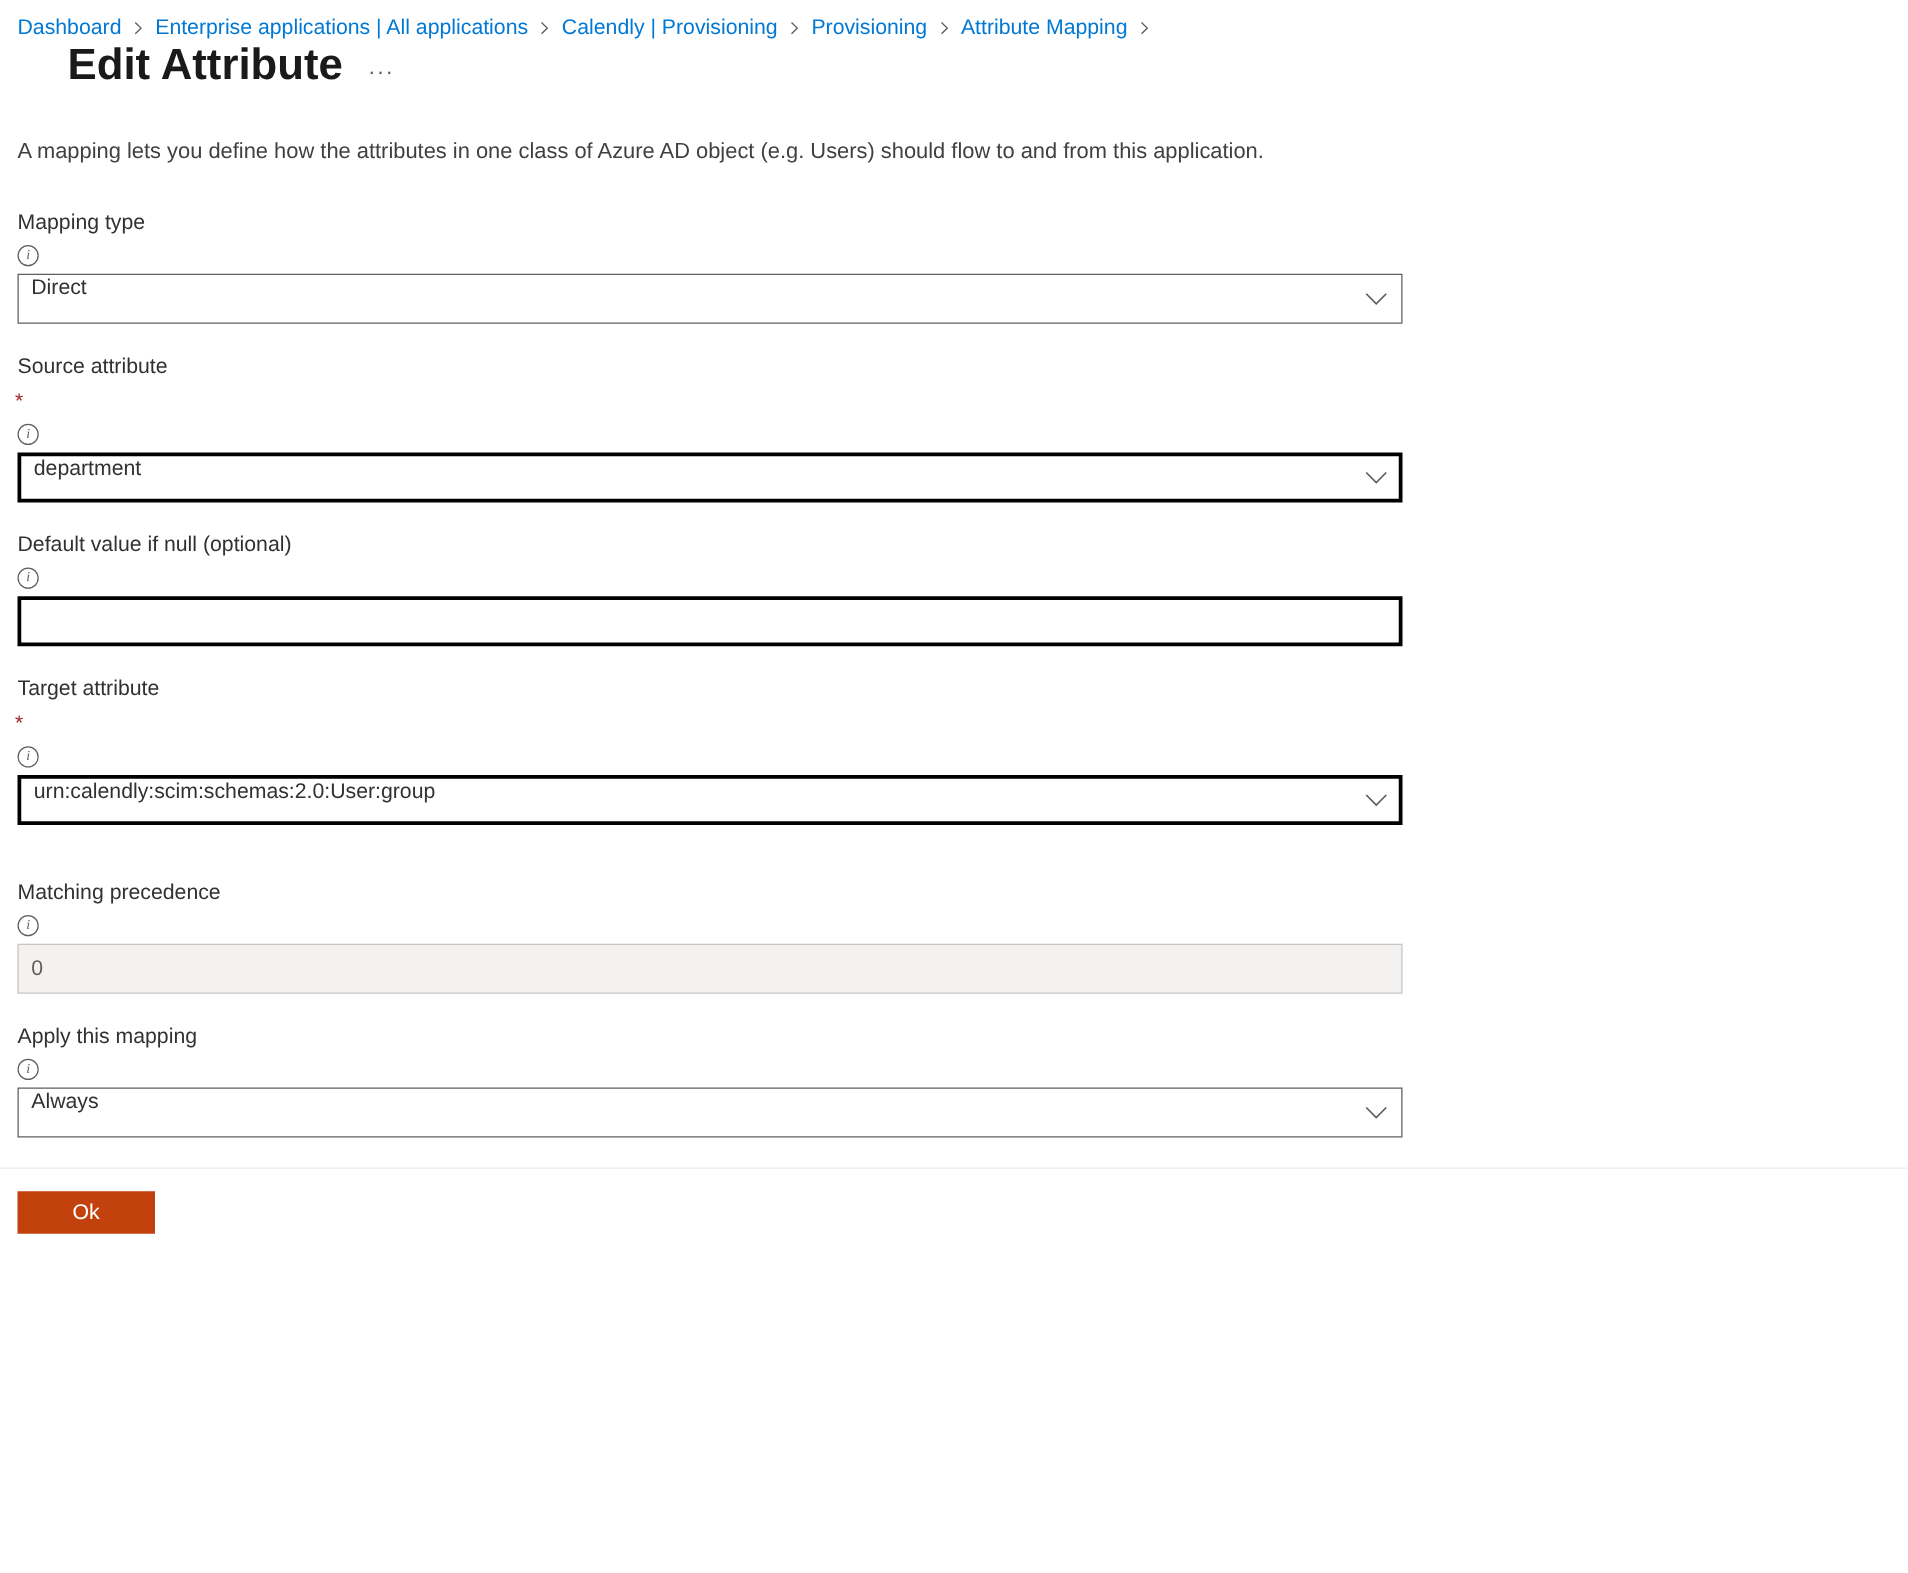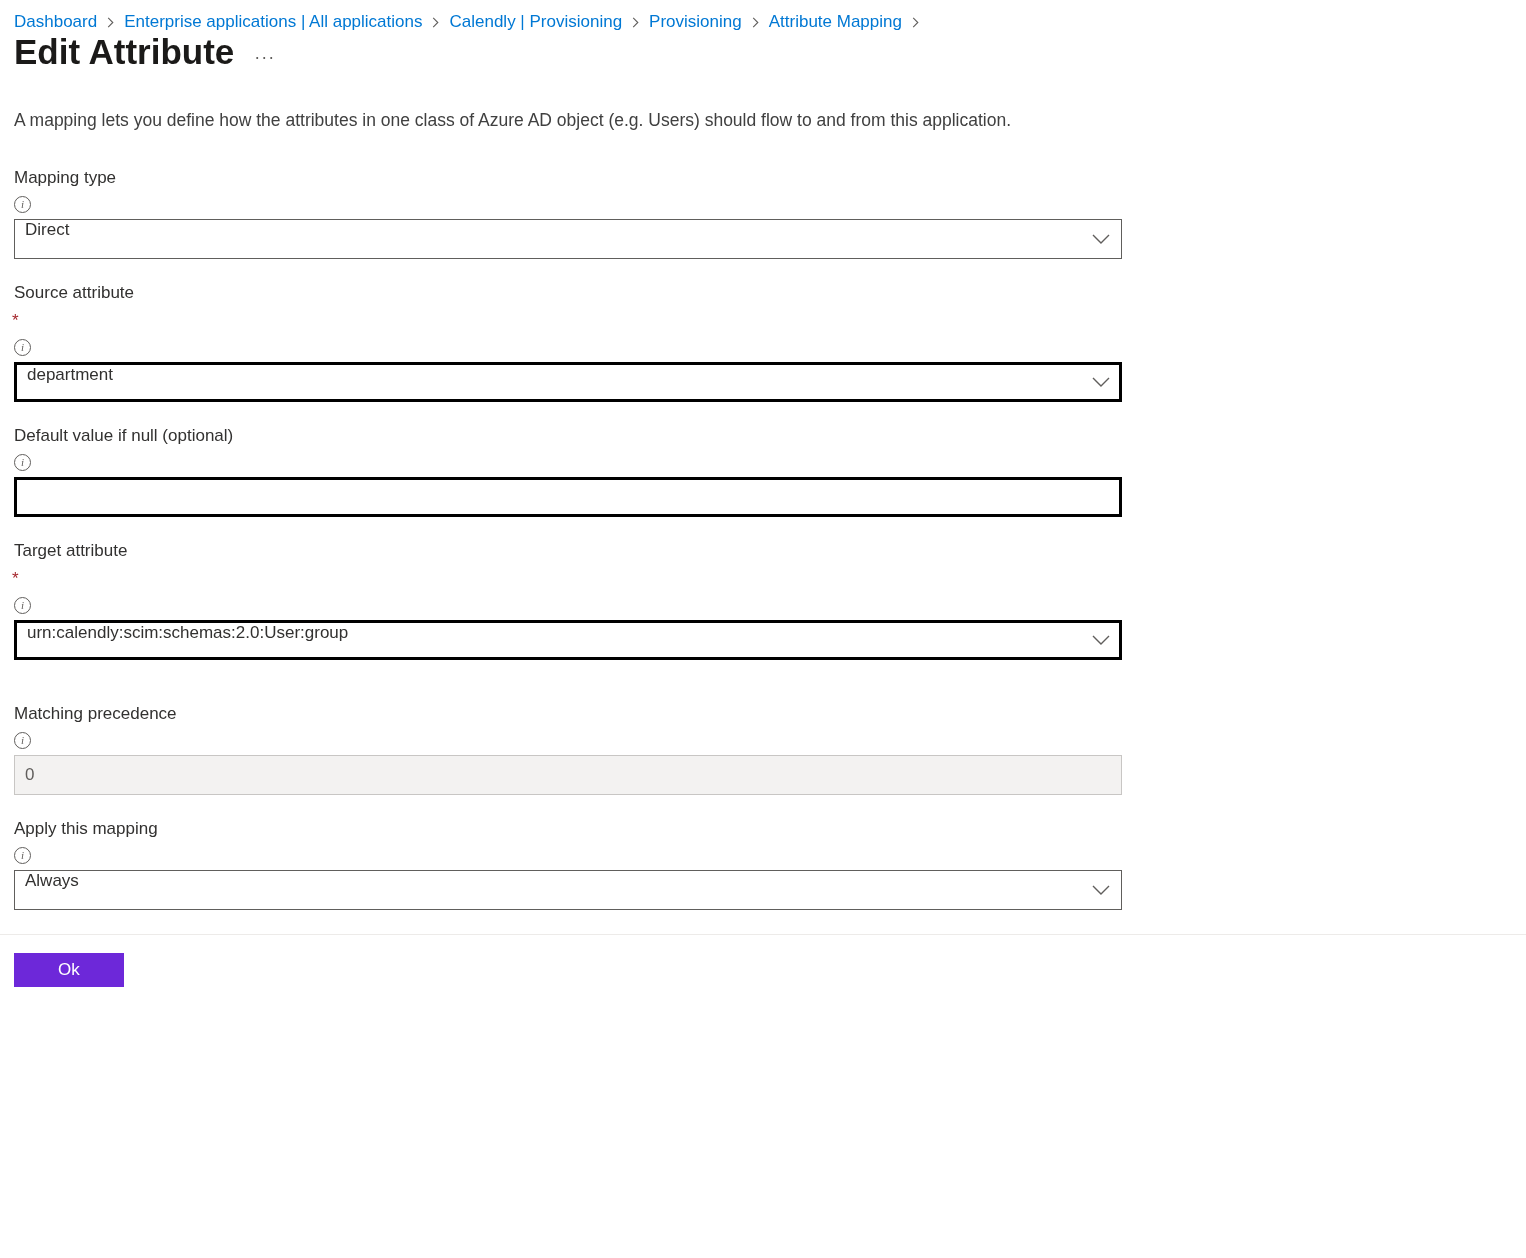--- a/index.html
+++ b/index.html
@@ -34,20 +34,21 @@
     }
     .breadcrumb-sep svg {
       width: 11px;
       height: 11px;
     }
     .page-title-row {
       display: flex;
       align-items: center;
       gap: 20px;
       margin-bottom: 34px;
+      margin-left: 40px;
     }
     .page-title {
       font-size: 35px;
       font-weight: 600;
       color: #1b1a19;
     }
     .more-icon {
       color: #605e5c;
       font-size: 18px;
       letter-spacing: 1px;
@@ -129,21 +130,21 @@
     .chevron svg {
       width: 18px;
       height: 12px;
     }
     .divider {
       border: none;
       border-top: 1px solid #edebe9;
       margin: 16px -14px 18px -14px;
     }
     .ok-button {
-      background: #6d28d9;
+      background: #c2410c;
       color: #ffffff;
       border: none;
       font-size: 17px;
       font-family: inherit;
       padding: 7px 44px;
       cursor: pointer;
     }
     .spacer-lg {
       height: 20px;
     }

